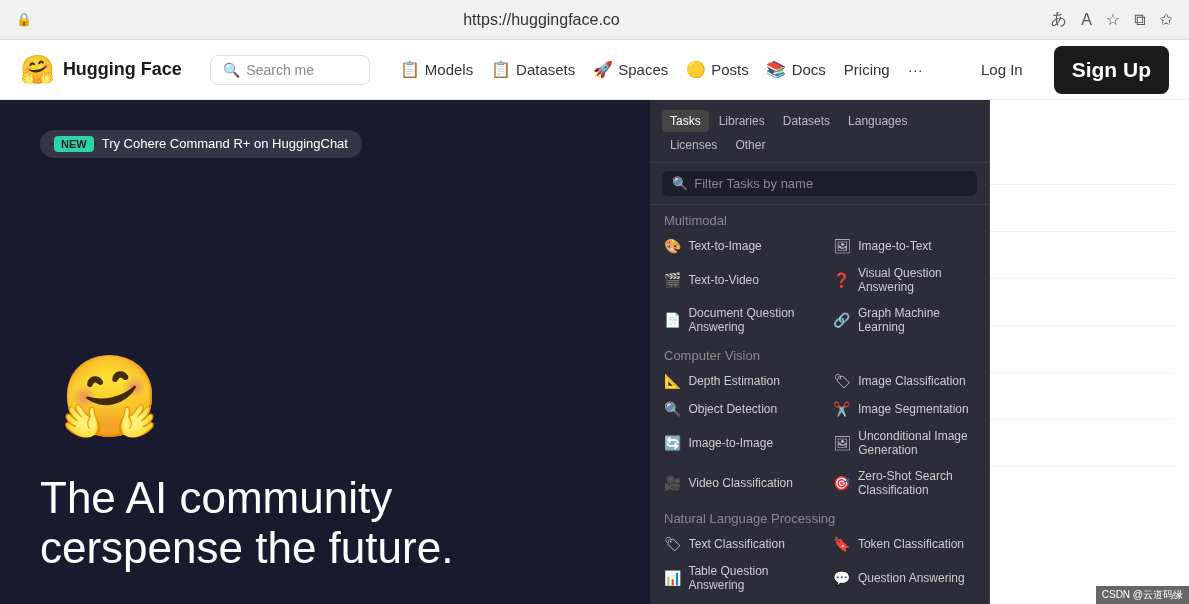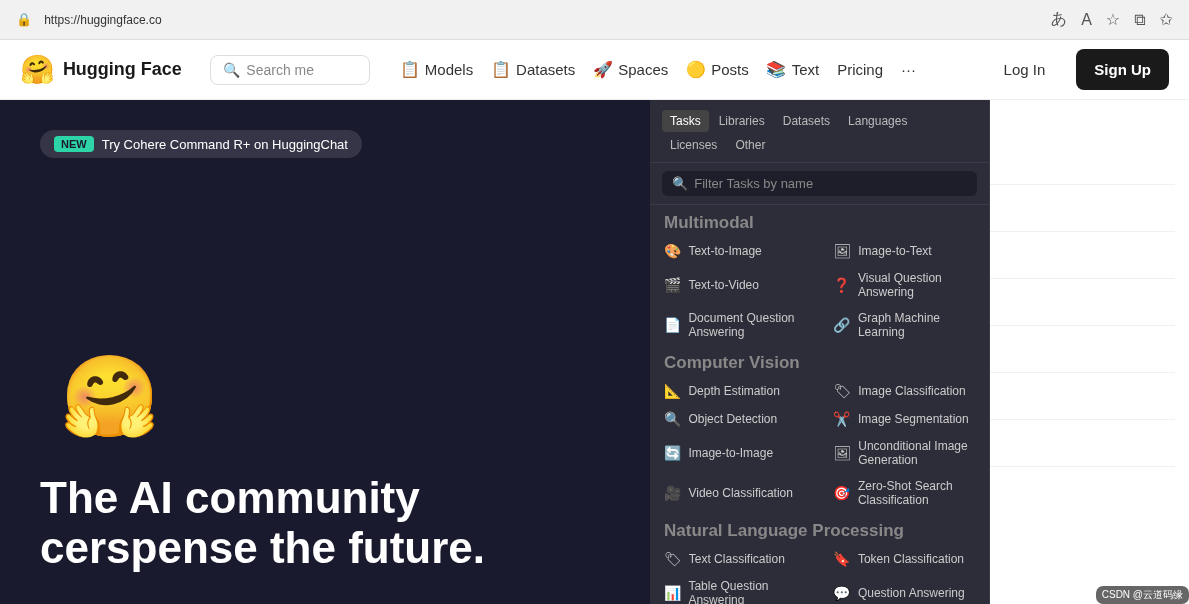--- a/index.html
+++ b/index.html
@@ -9,21 +9,21 @@
     .browser-bar {
       background: #f1f1f1;
       border-bottom: 1px solid #ddd;
       padding: 8px 16px;
       display: flex;
       align-items: center;
       gap: 12px;
       height: 40px;
     }
     .browser-lock { color: #666; font-size: 13px; }
-    .browser-url { color: #333; font-size: 12px; flex: 1; }
+    .browser-url { color: #333; font-size: 16px; flex: 1; text-align: center; }
     .browser-icons { display: flex; gap: 14px; align-items: center; margin-left: auto; color: #555; font-size: 16px; }
 
     
     .navbar {
       background: #fff;
       border-bottom: 1px solid #eee;
       display: flex;
       align-items: center;
       padding: 0 20px;
       height: 60px;
@@ -36,21 +36,21 @@
     .search-box {
       display: flex; align-items: center; gap: 6px;
       border: 1px solid #ddd; border-radius: 8px;
       padding: 6px 12px; background: #fff; color: #888; font-size: 14px; min-width: 160px;
     }
     .nav-links { display: flex; align-items: center; gap: 18px; margin-left: 10px; }
     .nav-item { display: flex; align-items: center; gap: 5px; font-size: 15px; color: #333; cursor: pointer; text-decoration: none; }
     .nav-emoji { font-size: 16px; }
     .nav-right { margin-left: auto; display: flex; align-items: center; gap: 31px; }
     .btn-login { font-size: 15px; color: #333; cursor: pointer; }
-    .btn-signup { background: #1a1a1a; color: #fff; border: none; border-radius: 8px; padding: 12px 18px; font-size: 15px; font-weight: 600; cursor: pointer; }
+    .btn-signup { background: #1a1a1a; color: #fff; border: none; border-radius: 8px; padding: 12px 18px; font-size: 21px; font-weight: 600; cursor: pointer; }
 
     
     .main-content {
       display: flex;
       height: calc(604px - 40px - 60px);
       position: relative;
     }
 
     
     .hero {
@@ -61,21 +61,20 @@
       display: flex;
       flex-direction: column;
       justify-content: flex-end;
       padding: 30px 40px;
     }
     .hero-badge {
       position: absolute;
       top: 30px;
       left: 40px;
       display: flex;
-      align-items: center;
       gap: 8px;
       background: rgba(255,255,255,0.12);
       border-radius: 20px;
       padding: 6px 14px;
       color: #fff;
       font-size: 13px;
     }
     .hero-badge-new {
       background: #2dd4a7;
       color: #1a1a2e;
@@ -86,21 +85,21 @@
     }
     .hero-emoji {
       position: absolute;
       left: 60px;
       bottom: 160px;
       font-size: 80px;
     }
     .hero-text {
       color: #fff;
       font-size: 44px;
-      font-weight: 700;
+      font-weight: 400;
       line-height: 1.15;
       z-index: 2;
     }
 
     
     .dropdown-panel {
       background: #2d2d3a;
       width: 340px;
       position: absolute;
       left: 650px;
@@ -139,24 +138,24 @@
       display: flex;
       align-items: center;
       gap: 6px;
       background: #1e1e2a;
       border-radius: 6px;
       padding: 5px 10px;
       color: #888;
       font-size: 13px;
     }
     .section-label {
-      font-size: 17px;
+      font-size: 13px;
       color: #888;
       padding: 8px 14px 4px;
-      font-weight: 700;
+      font-weight: 400;
     }
     .task-grid {
       display: grid;
       grid-template-columns: 1fr 1fr;
       gap: 0;
     }
     .task-item {
       display: flex;
       align-items: center;
       gap: 7px;
@@ -212,21 +211,20 @@
     
     .watermark {
       position: absolute;
       bottom: 0;
       right: 0;
       background: rgba(0,0,0,0.6);
       color: #fff;
       font-size: 10px;
       padding: 2px 6px;
       z-index: 200;
-      border-radius: 7px;
     }
   </style>
 </head>
 <body>
 
 <div class="browser-bar">
   <span class="browser-lock">🔒</span>
   <span class="browser-url">https://huggingface.co</span>
   <div class="browser-icons">
     <span>あ</span>
@@ -258,21 +256,21 @@
     <a class="nav-item">
       <span class="nav-emoji">🚀</span>
       <span>Spaces</span>
     </a>
     <a class="nav-item">
       <span class="nav-emoji">🟡</span>
       <span>Posts</span>
     </a>
     <a class="nav-item">
       <span class="nav-emoji">📚</span>
-      <span>Text</span>
+      <span>Docs</span>
     </a>
     <a class="nav-item">
       <span>Pricing</span>
     </a>
     <a class="nav-item">
       <span>···</span>
     </a>
   </div>
   <div class="nav-right">
     <span class="btn-login">Log In</span>

